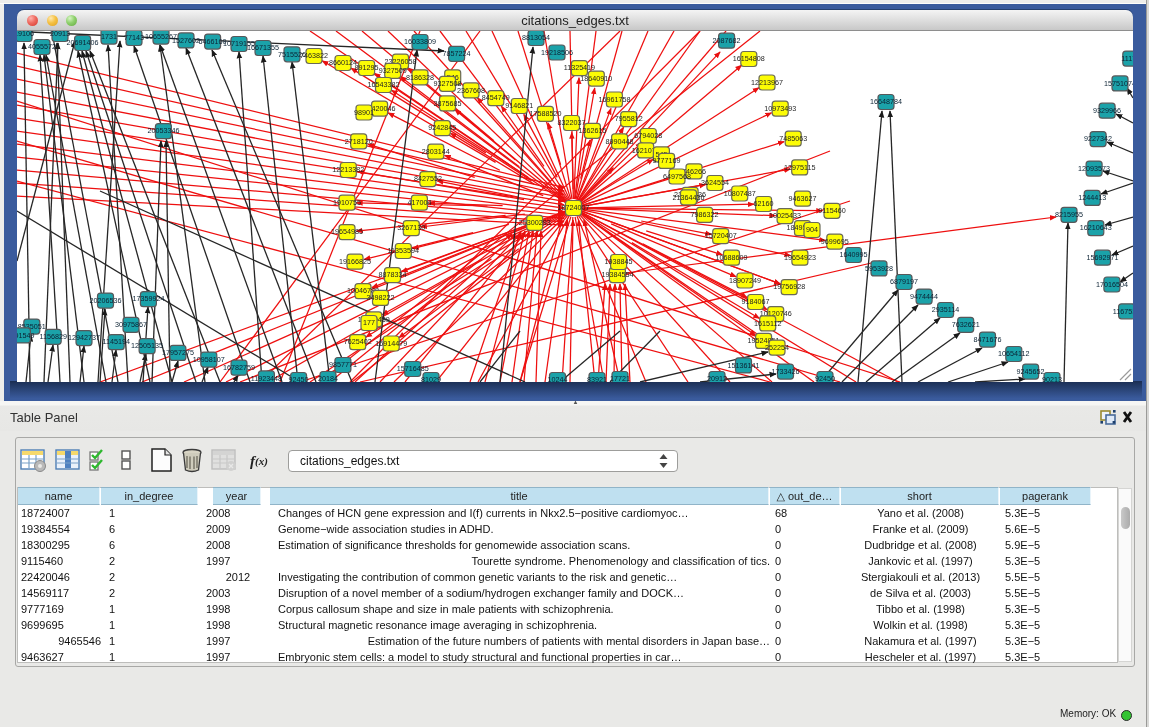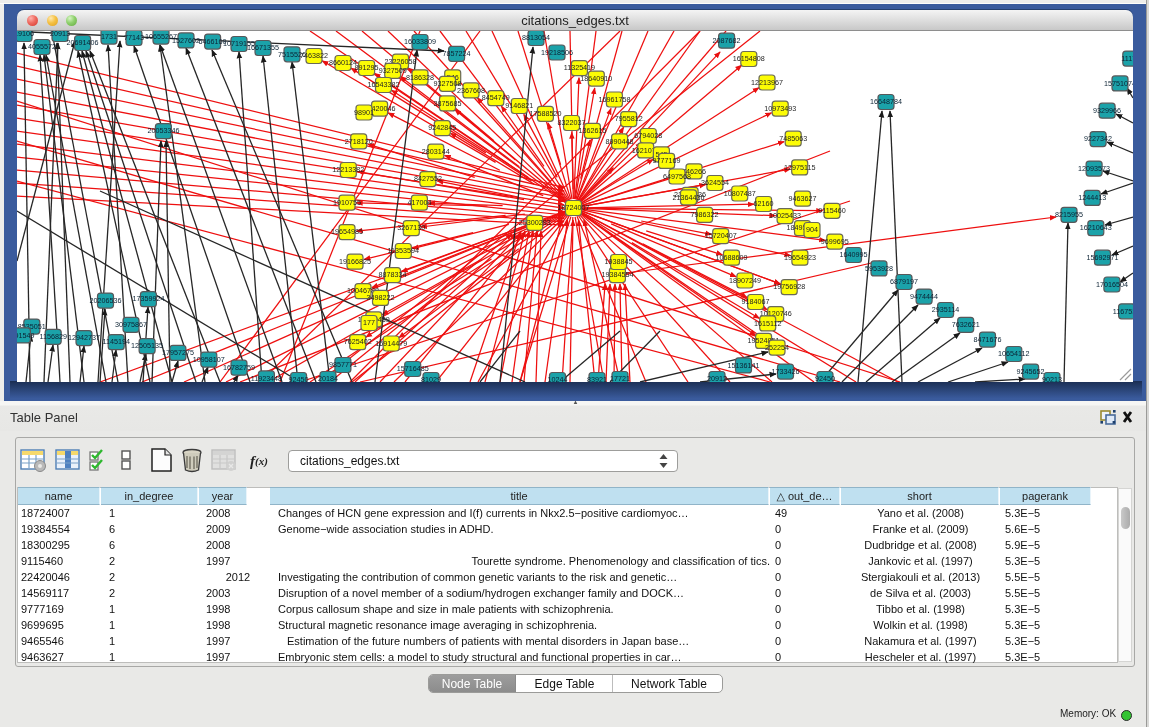--- a/index.html
+++ b/index.html
@@ -615,47 +615,48 @@
 </svg>
 <div id="combo">citations_edges.txt
   <svg width="9" height="14" viewBox="0 0 9 14" style="position:absolute;right:9px;top:3px">
     <path d="M4.5,0 L8.5,5 L0.5,5 z" fill="#444"></path>
         <path d="M4.5,14 L8.5,9 L0.5,9 z" fill="#444"></path>
   </svg>
 </div>
 <div id="tablebg"></div>
 <div class="th" style="left:18px;width:82px">name</div>
 <div class="th" style="left:101px;width:97px">in_degree</div>
-<div class="th" style="left:199px;width:48px">year</div>
+<div class="th" style="left:213px;width:48px">year</div>
 <div class="th" style="left:270px;width:499px">title</div>
 <div class="th" style="left:770px;width:70px">△ out_de…</div>
 <div class="th" style="left:841px;width:158px">short</div>
 <div class="th" style="left:1000px;width:91px">pagerank</div>
 <div class="tr" style="top:506px">
 <div class="td" style="left:21px;width:80px;text-align:left">18724007</div>
 <div class="td" style="left:109px;width:90px;text-align:left">1</div>
 <div class="td" style="left:206px;width:64px;text-align:left">2008</div>
 <div class="td" style="left:278px;width:492px;text-align:left">Changes of HCN gene expression and I(f) currents in Nkx2.5−positive cardiomyoc…</div>
-<div class="td" style="left:775px;width:66px;text-align:left">49</div>
+<div class="td" style="left:775px;width:66px;text-align:left">68</div>
 <div class="td" style="left:841px;width:159px;text-align:center">Yano et al. (2008)</div>
 <div class="td" style="left:1005px;width:87px;text-align:left">5.3E−5</div>
 </div>
 <div class="tr" style="top:522px">
 <div class="td" style="left:21px;width:80px;text-align:left">19384554</div>
 <div class="td" style="left:109px;width:90px;text-align:left">6</div>
 <div class="td" style="left:206px;width:64px;text-align:left">2009</div>
 <div class="td" style="left:278px;width:492px;text-align:left">Genome−wide association studies in ADHD.</div>
 <div class="td" style="left:775px;width:66px;text-align:left">0</div>
 <div class="td" style="left:841px;width:159px;text-align:center">Franke et al. (2009)</div>
 <div class="td" style="left:1005px;width:87px;text-align:left">5.6E−5</div>
 </div>
 <div class="tr" style="top:538px">
 <div class="td" style="left:21px;width:80px;text-align:left">18300295</div>
 <div class="td" style="left:109px;width:90px;text-align:left">6</div>
 <div class="td" style="left:206px;width:64px;text-align:left">2008</div>
+<div class="td" style="left:278px;width:492px;text-align:left">Estimation of significance thresholds for genomewide association scans.</div>
 <div class="td" style="left:775px;width:66px;text-align:left">0</div>
 <div class="td" style="left:841px;width:159px;text-align:center">Dudbridge et al. (2008)</div>
 <div class="td" style="left:1005px;width:87px;text-align:left">5.9E−5</div>
 </div>
 <div class="tr" style="top:554px">
 <div class="td" style="left:21px;width:80px;text-align:left">9115460</div>
 <div class="td" style="left:109px;width:90px;text-align:left">2</div>
 <div class="td" style="left:206px;width:64px;text-align:left">1997</div>
 <div class="td" style="left:278px;width:492px;text-align:right">Tourette syndrome. Phenomenology and classification of tics.</div>
 <div class="td" style="left:775px;width:66px;text-align:left">0</div>
@@ -692,41 +693,36 @@
 <div class="tr" style="top:618px">
 <div class="td" style="left:21px;width:80px;text-align:left">9699695</div>
 <div class="td" style="left:109px;width:90px;text-align:left">1</div>
 <div class="td" style="left:206px;width:64px;text-align:left">1998</div>
 <div class="td" style="left:278px;width:492px;text-align:left">Structural magnetic resonance image averaging in schizophrenia.</div>
 <div class="td" style="left:775px;width:66px;text-align:left">0</div>
 <div class="td" style="left:841px;width:159px;text-align:center">Wolkin et al. (1998)</div>
 <div class="td" style="left:1005px;width:87px;text-align:left">5.3E−5</div>
 </div>
 <div class="tr" style="top:634px">
-<div class="td" style="left:21px;width:80px;text-align:left">9465546</div>
+<div class="td" style="left:21px;width:80px;text-align:right">9465546</div>
 <div class="td" style="left:109px;width:90px;text-align:left">1</div>
 <div class="td" style="left:206px;width:64px;text-align:left">1997</div>
-<div class="td" style="left:287px;width:492px;text-align:left">Estimation of the future numbers of patients with mental disorders in Japan base…</div>
+<div class="td" style="left:278px;width:492px;text-align:right">Estimation of the future numbers of patients with mental disorders in Japan base…</div>
 <div class="td" style="left:775px;width:66px;text-align:left">0</div>
 <div class="td" style="left:841px;width:159px;text-align:center">Nakamura et al. (1997)</div>
 <div class="td" style="left:1005px;width:87px;text-align:left">5.3E−5</div>
 </div>
 <div class="tr" style="top:650px">
 <div class="td" style="left:21px;width:80px;text-align:left">9463627</div>
 <div class="td" style="left:109px;width:90px;text-align:left">1</div>
 <div class="td" style="left:206px;width:64px;text-align:left">1997</div>
 <div class="td" style="left:278px;width:492px;text-align:left">Embryonic stem cells: a model to study structural and functional properties in car…</div>
 <div class="td" style="left:775px;width:66px;text-align:left">0</div>
 <div class="td" style="left:841px;width:159px;text-align:center">Hescheler et al. (1997)</div>
 <div class="td" style="left:1005px;width:87px;text-align:left">5.3E−5</div>
 </div>
 <div id="vscroll"></div>
     <div id="vthumb"></div>
 <div id="tabbar"></div>
-<div id="segc">
-  <div class="seg" style="left:0;width:87px;background:linear-gradient(#9d9d9d,#8a8a8a);color:#fff;border-right:1px solid #8a8a8a">Node Table</div>
-  <div class="seg" style="left:88px;width:96px;border-right:1px solid #bcbcbc">Edge Table</div>
-  <div class="seg" style="left:185px;width:110px">Network Table</div>
-</div>
 <div id="memo">Memory: OK</div>
     <div id="memdot"></div>
 <div id="rightstrip"></div>
 </div>
 
 </body></html>

